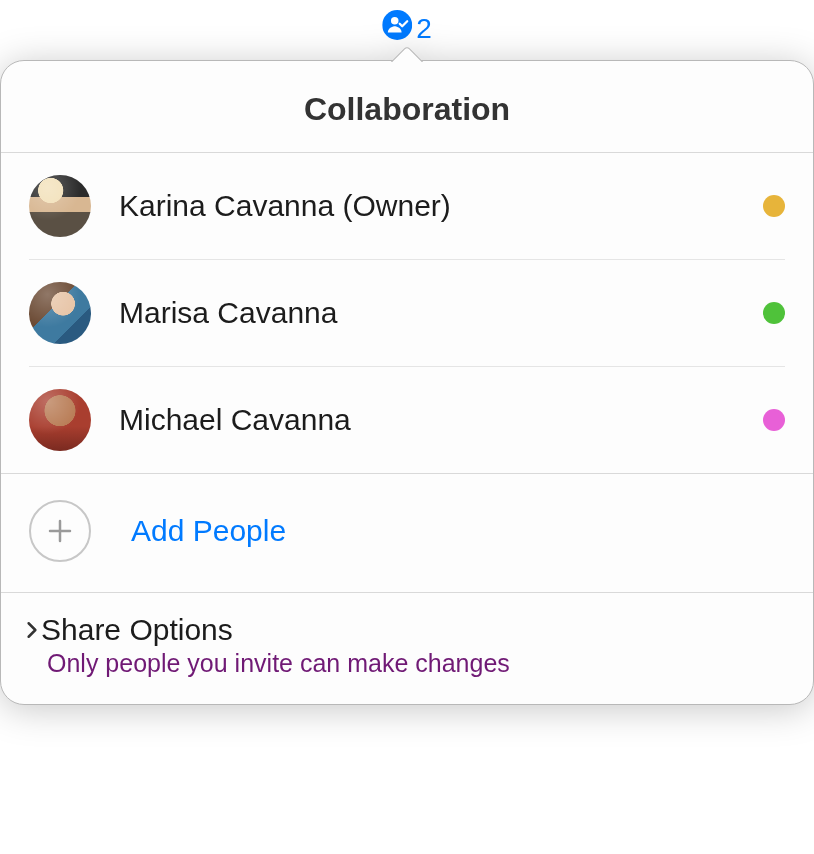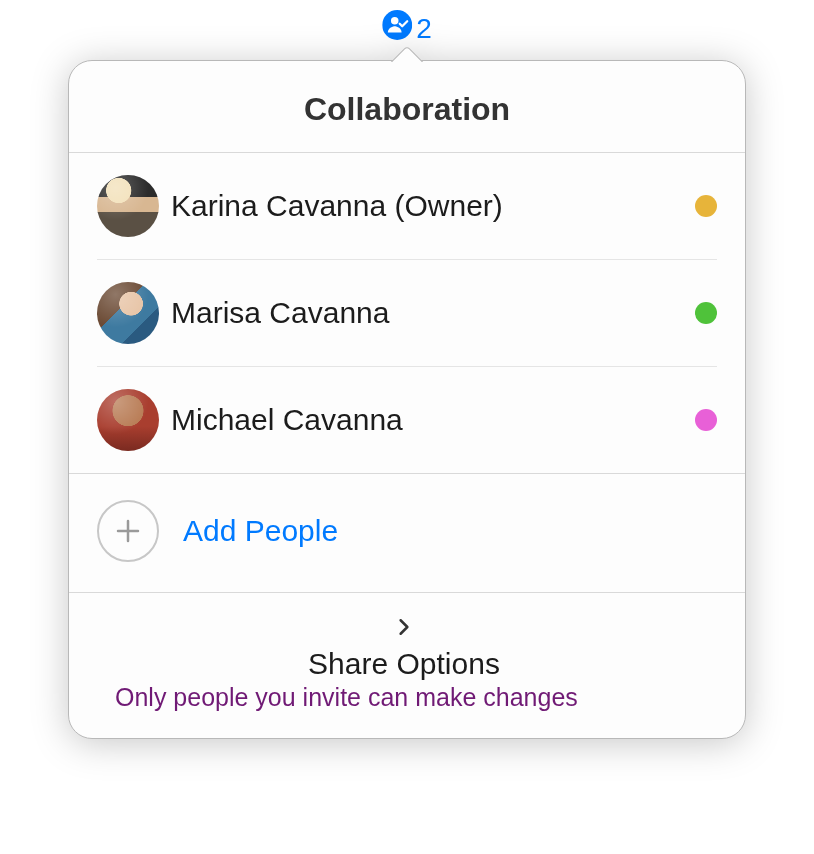--- a/index.html
+++ b/index.html
@@ -21,21 +21,21 @@
       color: #007aff;
       font-size: 28px;
       font-weight: 500;
     }
     .share-badge svg { width: 30px; height: 30px; }
     .popover-outer {
       position: absolute;
       top: 60px;
       left: 50%;
       transform: translateX(-50%);
-      width: 678px;
+      width: 814px;
       filter: drop-shadow(0 4px 18px rgba(0,0,0,0.22));
     }
     .popover-shape {
       position: relative;
       width: 100%;
     }
     .arrow {
       position: absolute;
       top: -18px;
       left: 50%;
@@ -85,21 +85,21 @@
     .avatar-2 { background: radial-gradient(circle at 50% 35%, #b87b54 0 30%, transparent 31%), linear-gradient(#a93e2f 60%, #7a2a20 100%); }
     .avatar-3 { background: radial-gradient(circle at 55% 35%, #e7c4a6 0 22%, transparent 23%), linear-gradient(135deg,#6b4a34 0 40%, #3e7aa0 40% 70%, #2a5a80 70%); }
     .avatar-1::after, .avatar-2::after, .avatar-3::after {
       content:""; position:absolute; inset:0;
       background: radial-gradient(circle at 30% 20%, rgba(255,255,255,0.25), transparent 50%);
     }
     .person-name {
       flex: 1;
       font-size: 30px;
       color: #1c1c1c;
-      padding-left: 12px;
+      padding-left: 28px;
     }
     .presence-dot {
       width: 22px; height: 22px;
       border-radius: 50%;
       flex-shrink: 0;
     }
     .section-divider { border-top: 1px solid #d9d9d9; }
     .add-people-row {
       display: flex;
       align-items: center;
@@ -113,31 +113,30 @@
       display: flex;
       align-items: center;
       justify-content: center;
       color: #9a9a9a;
       flex-shrink: 0;
     }
     .plus-circle svg { width: 30px; height: 30px; }
     .add-people-label {
       font-size: 30px;
       color: #007aff;
-      padding-left: 24px;
+      padding-left: 40px;
     }
     .share-options-row {
       padding: 20px 28px 26px 22px;
       cursor: pointer;
     }
     .share-options-head {
       display: flex;
       align-items: center;
-      gap: 6px;
-      flex-direction: column;
+      gap: 0;
     }
     .chevron {
       width: 18px; height: 28px;
       display: flex; align-items: center; justify-content: center;
       color: #333;
     }
     .chevron svg { width: 12px; height: 18px; }
     .share-options-title {
       font-size: 30px;
       color: #1c1c1c;

